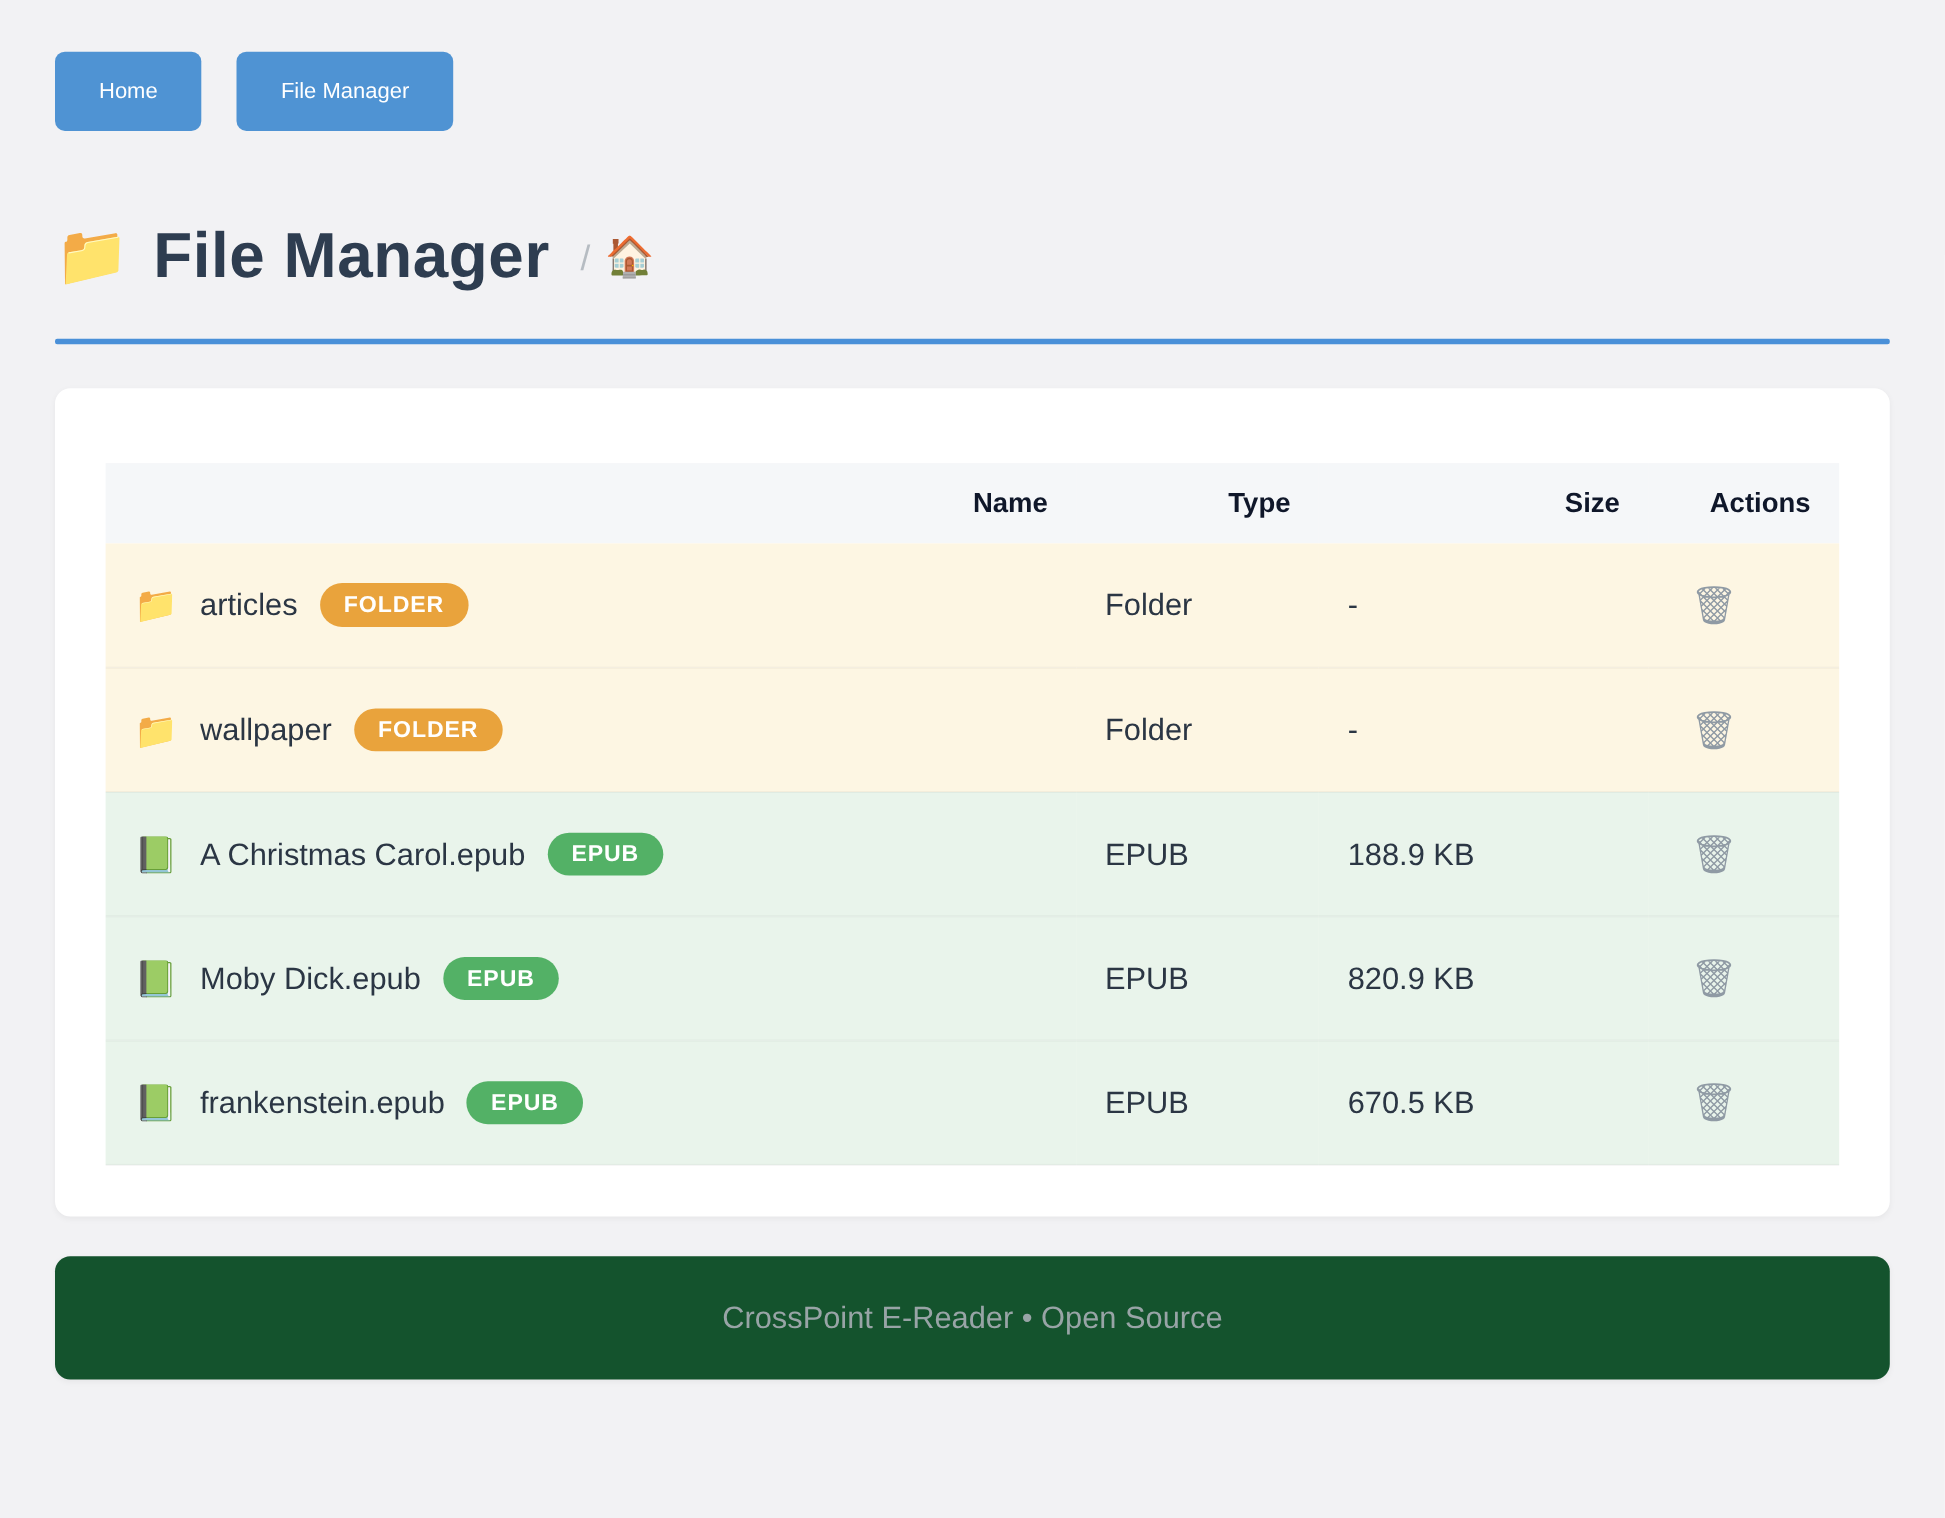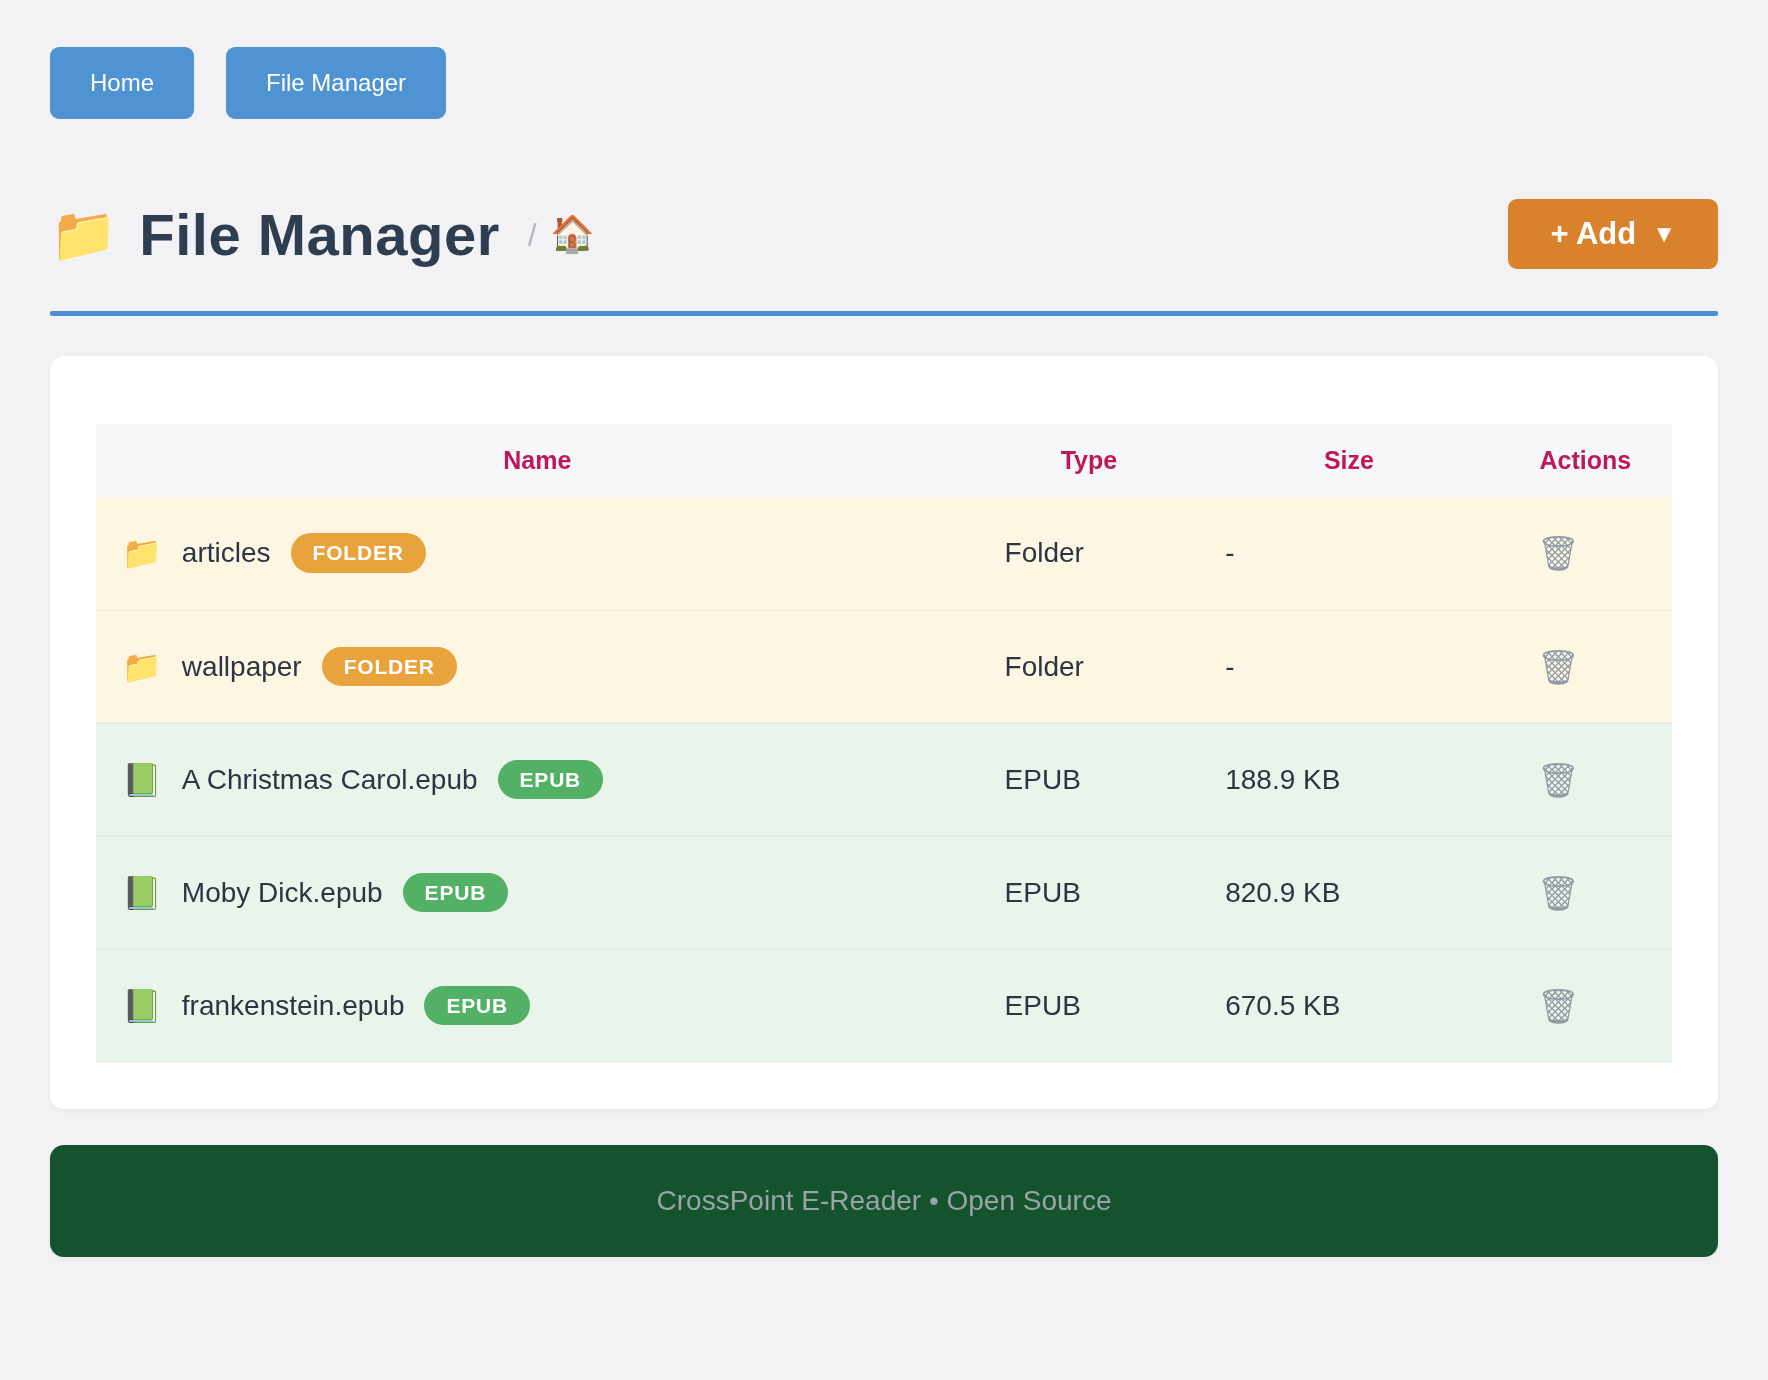--- a/index.html
+++ b/index.html
@@ -14,21 +14,21 @@
 
   
   .nav-row { display: flex; gap: 32px; }
   .nav-btn {
     background: #4f93d3;
     color: #ffffff;
     border: none;
     border-radius: 9px;
     height: 72px;
     padding: 0 40px;
-    font-size: 24px;
+    font-size: 20px;
     font-family: inherit;
     cursor: pointer;
     display: inline-flex;
     align-items: center;
   }
 
   
   .page-header {
     margin-top: 80px;
     display: flex;
@@ -84,24 +84,24 @@
 
   
   table.files {
     width: 100%;
     margin-top: 26px;
     border-collapse: collapse;
     table-layout: fixed;
   }
   thead th {
     background: #f5f7f9;
-    text-align: center;
+    text-align: right;
     font-size: 25px;
     font-weight: bold;
-    color: #be185d;
+    color: #0f172a;
     padding: 22px 26px;
   }
   tbody td {
     font-size: 28px;
     color: #2b3644;
     padding: 0 26px;
     height: 113px;
     border-bottom: 2px solid rgba(0,0,0,0.035);
   }
   tr.row-folder td { background: #fdf6e3; }
@@ -157,24 +157,20 @@
 <div class="page-header">
   <div class="title-wrap">
     <span class="title-icon">📁</span>
     <span class="page-title">File Manager</span>
   </div>
   <div class="breadcrumb">
     <span class="crumb-sep">/</span>
     <span class="crumb-home">🏠</span>
   </div>
   <div class="spacer"></div>
-  <button class="add-btn">
-    <span>+ Add</span>
-    <span class="add-caret">▼</span>
-  </button>
 </div>
 
 <hr class="title-divider">
 
 <div class="card">
 
   <table class="files">
     <colgroup>
       <col style="width:56%">
         <col style="width:14%">

